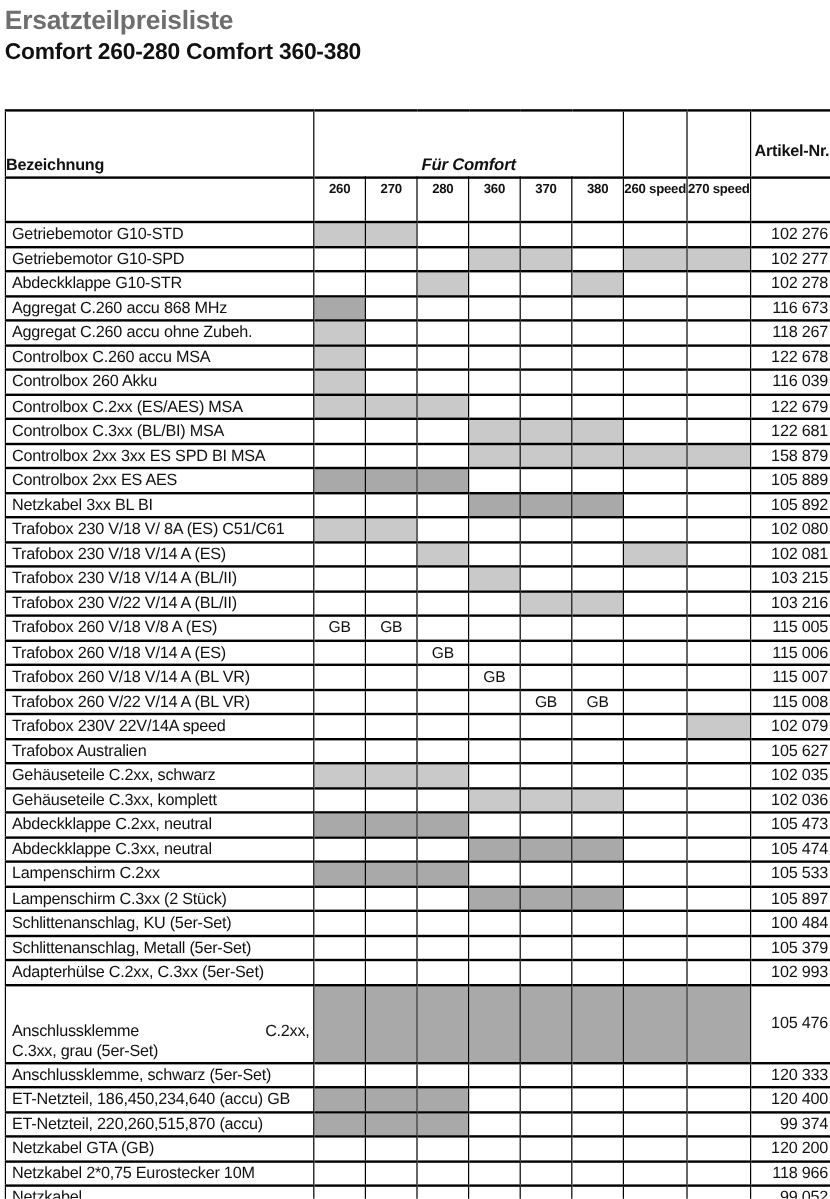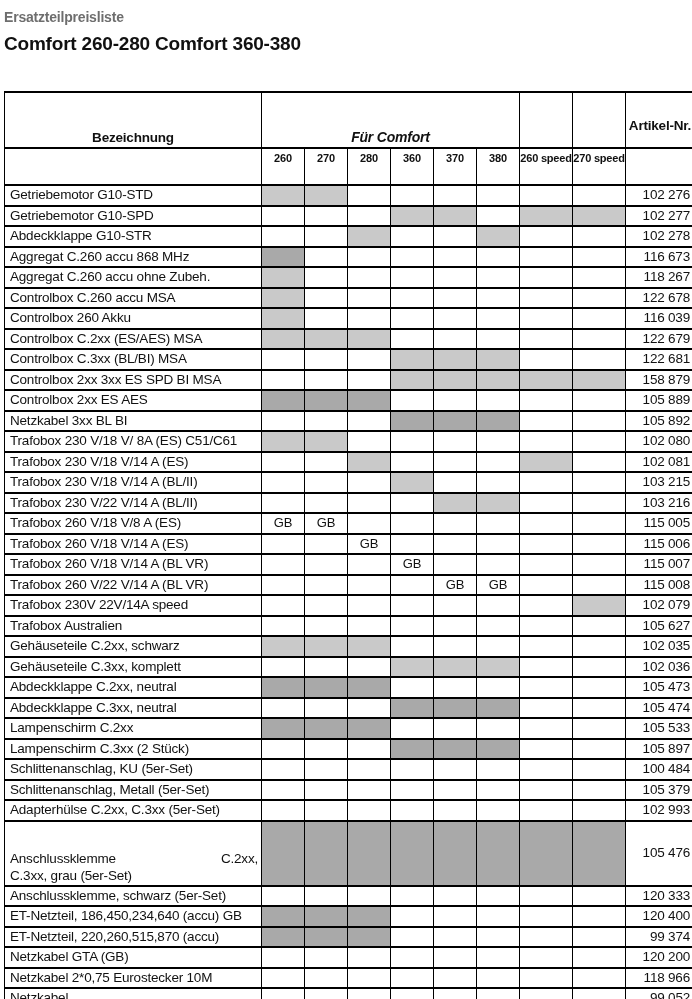--- a/index.html
+++ b/index.html
@@ -11,21 +11,21 @@
   }
   html,body{margin:0;padding:0;background:#ffffff;}
   body{
     width:692px;height:999px;
     font-family:"Liberation Sans","DejaVu Sans",sans-serif;
     color:var(--ink);
     overflow:hidden;
   }
   .page{padding:6px 0 0 4px;}
   .page-title{
-    font-size:14px;font-weight:bold;color:var(--title-gray);
+    font-size:22px;font-weight:bold;color:var(--title-gray);
     letter-spacing:-0.2px;line-height:22px;margin:0;
   }
   .page-subtitle{
     font-size:19px;font-weight:bold;color:var(--ink);
     letter-spacing:-0.2px;line-height:23px;margin:4px 0 0 0;
   }
   table.price-table{
     border-collapse:collapse;
     table-layout:fixed;
     width:690px;
@@ -36,21 +36,21 @@
     border-width:2px 1px;
     padding:0;
     font-size:13px;
     letter-spacing:-0.2px;
     color:var(--ink);
     overflow:hidden;
   }
   
   .price-table thead th{font-weight:bold;background:#fff;}
   .hdr-top th{height:40px;vertical-align:bottom;padding-bottom:2px;}
-  th.bezeichnung-hdr{text-align:center;font-size:13.5px;margin-left:14px;}
+  th.bezeichnung-hdr{text-align:left;font-size:13.5px;margin-left:14px;}
   th.fuer-comfort-hdr{text-align:center;font-size:14px;font-style:italic;}
   th.artikel-hdr{text-align:center;font-size:13.5px;line-height:15px;padding-bottom:14px;}
   .hdr-models th{height:34px;vertical-align:top;text-align:center;
     font-weight:normal;font-size:11px;line-height:17px;padding-top:1px;}
   
   .price-table tbody td{height:16.5px;line-height:16px;}
   td.name-cell{
     text-align:left;padding:1px 3px 1px 5px;
     font-size:13.5px;white-space:nowrap;
   }

